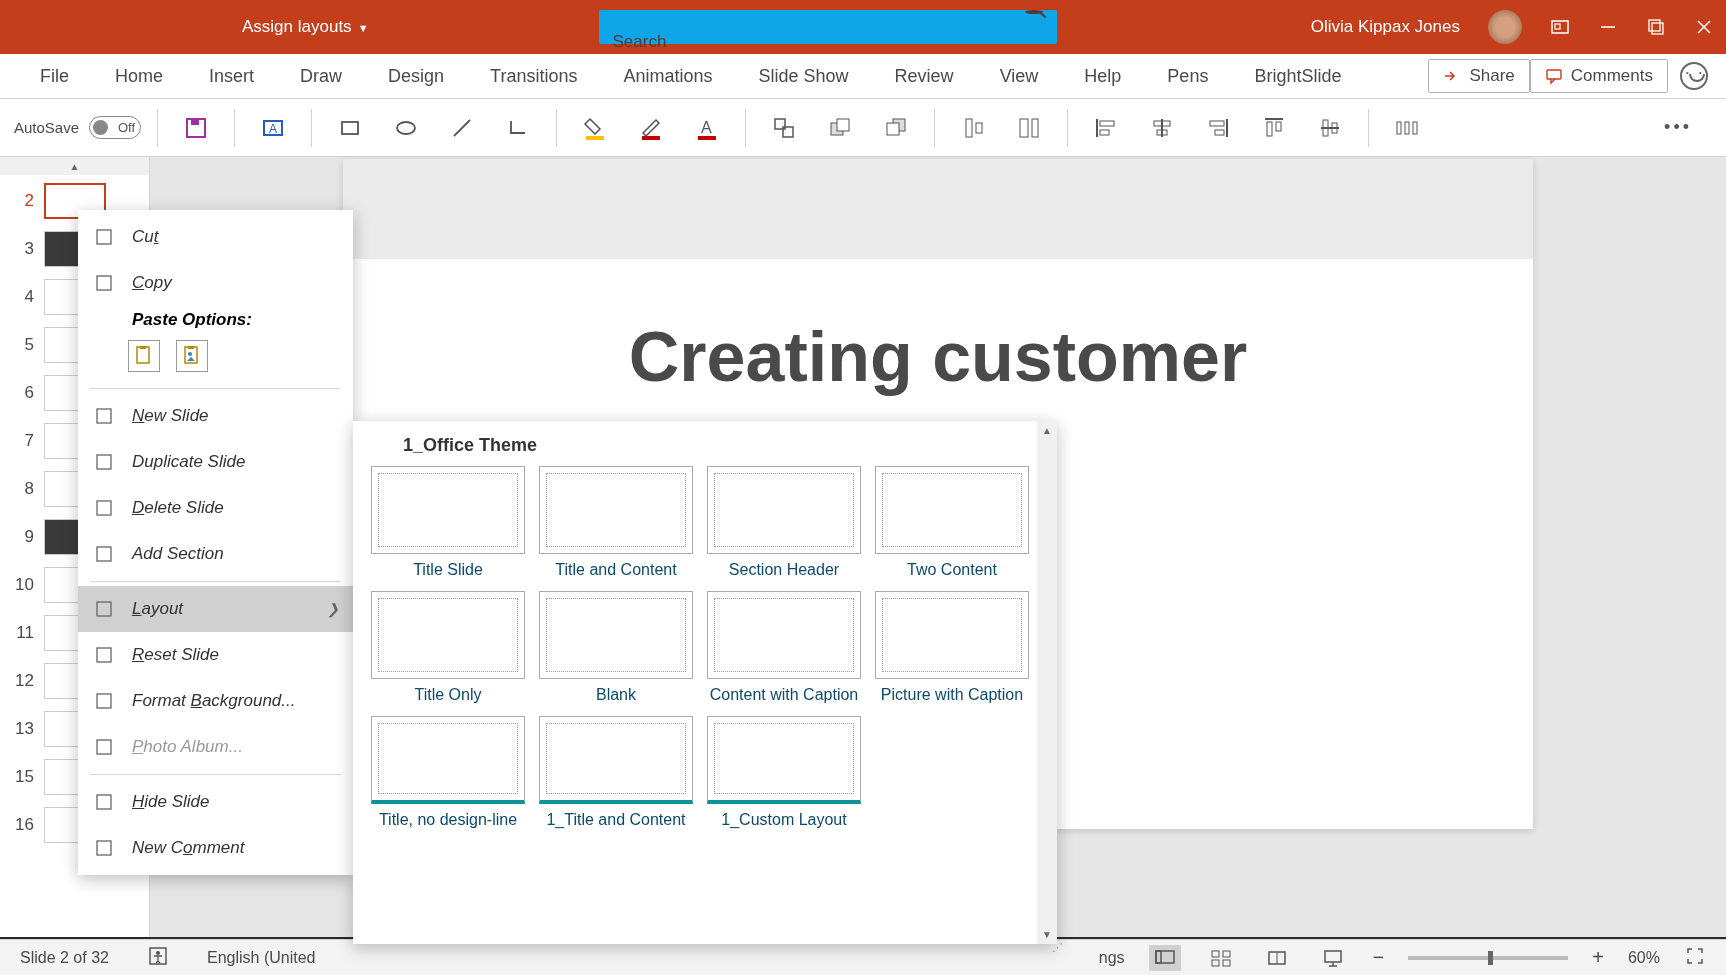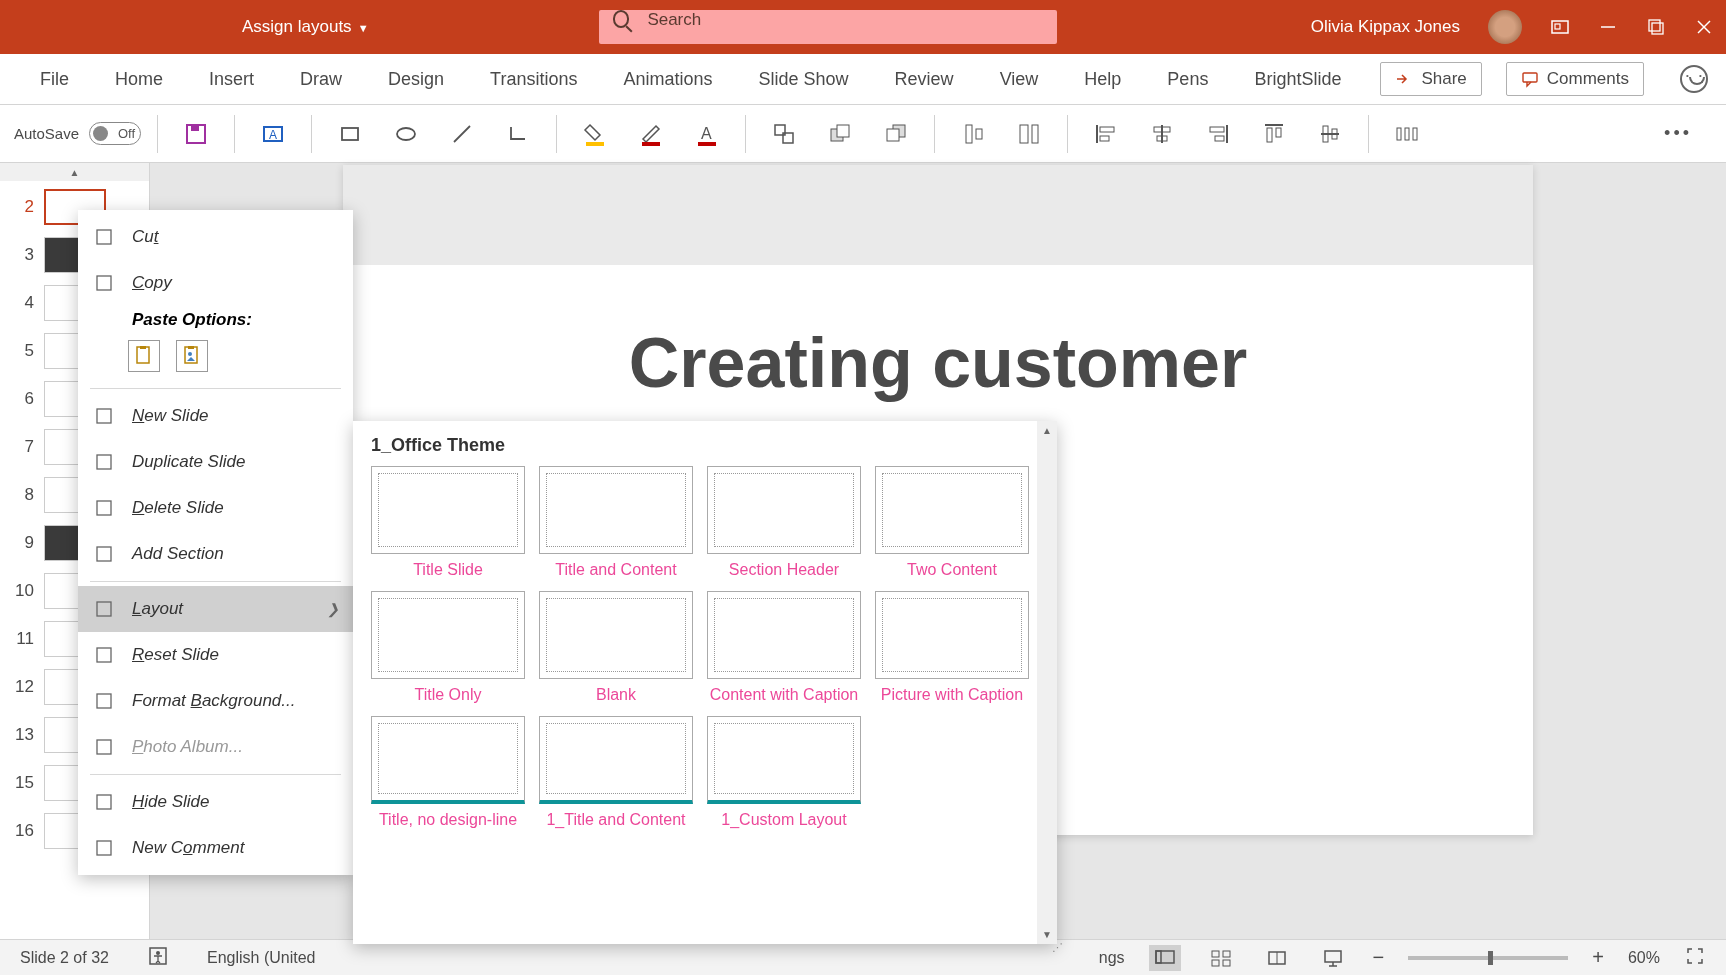--- a/index.html
+++ b/index.html
@@ -3,33 +3,33 @@
   <meta charset="utf-8">
   <style>
     * { margin: 0; padding: 0; box-sizing: border-box; font-family: 'Segoe UI', Tahoma, sans-serif; }
     body { background: #2a2a2a; width: 1726px; height: 975px; overflow: hidden; position: relative; }
     
     
     .titlebar { background: #c43e1c; height: 54px; display: flex; align-items: center; padding: 0 12px; color: #fff; }
     .titlebar-left { display: flex; align-items: center; gap: 24px; padding-left: 230px; }
     .dropdown-arrow { font-size: 11px; margin-left: 6px; }
     .assign-layouts { font-size: 17px; }
-    .search-box { background: #fca5a5; height: 34px; width: 458px; display: flex; align-items: flex-start; padding: 0 14px; margin-left: 230px; gap: 18px; border-radius: 2px; }
+    .search-box { background: #0ea5e9; height: 34px; width: 458px; display: flex; align-items: flex-end; padding: 0 14px; margin-left: 230px; gap: 18px; border-radius: 2px; flex-direction: column; }
     .search-box input { background: transparent; border: none; outline: none; font-size: 17px; color: #5a3a30; width: 100%; }
     .search-box input::placeholder { color: #5a3a30; }
     .search-icon { width: 18px; height: 18px; border: 2px solid #5a3a30; border-radius: 50%; position: relative; }
     .search-icon::after { content: ''; position: absolute; width: 8px; height: 2px; background: #5a3a30; transform: rotate(45deg); bottom: -4px; right: -6px; }
     .titlebar-right { margin-left: auto; display: flex; align-items: center; gap: 28px; font-size: 17px; }
     .avatar { width: 34px; height: 34px; border-radius: 50%; background: radial-gradient(circle, #d4a080 40%, #8b5a3c 100%); }
     .win-btn { width: 20px; height: 20px; display: flex; align-items: center; justify-content: center; font-size: 16px; cursor: pointer; }
     
     
-    .ribbon-tabs { background: #fff; height: 51px; display: flex; align-items: center; padding: 0 18px; border-bottom: 1px solid #d4d4d4; gap: 2px; }
+    .ribbon-tabs { background: #fff; height: 45px; display: flex; align-items: center; padding: 0 18px; border-bottom: 1px solid #d4d4d4; gap: 2px; }
     .ribbon-tab { padding: 0 22px; font-size: 18px; color: #4a4a4a; cursor: pointer; height: 100%; display: flex; align-items: center; }
-    .ribbon-right { margin-left: auto; display: flex; gap: 24px; align-items: center; }
+    .ribbon-right { margin-left: auto; display: flex; gap: 0; align-items: center; }
     .share-btn, .comments-btn { border: 1px solid #b0b0b0; padding: 6px 14px; font-size: 17px; color: #4a4a4a; display: flex; align-items: center; gap: 8px; border-radius: 2px; }
     .emoji-btn { width: 28px; height: 28px; border: 2px solid #666; border-radius: 50%; position: relative; margin-left: 12px; }
     .emoji-btn::before { content: '• •'; position: absolute; top: 4px; left: 4px; font-size: 8px; letter-spacing: 4px; color: #666; }
     .emoji-btn::after { content: ''; position: absolute; bottom: 6px; left: 7px; width: 12px; height: 6px; border: 2px solid #666; border-top: none; border-radius: 0 0 12px 12px; }
     
     
     .toolbar { background: #fff; height: 58px; display: flex; align-items: center; padding: 0 14px; gap: 12px; border-bottom: 1px solid #d4d4d4; }
     .autosave { display: flex; align-items: center; gap: 10px; font-size: 15px; color: #4a4a4a; }
     .toggle { width: 52px; height: 23px; border: 1.5px solid #888; border-radius: 12px; background: #fff; position: relative; display: flex; align-items: center; justify-content: flex-end; padding-right: 5px; font-size: 13px; color: #555; }
     .toggle::before { content: ''; width: 15px; height: 15px; border-radius: 50%; background: #888; position: absolute; left: 3px; }
@@ -63,26 +63,26 @@
     .ctx-icon { width: 24px; height: 24px; display: flex; align-items: center; justify-content: center; }
     .ctx-label u { text-decoration: underline; }
     .ctx-arrow { margin-left: auto; font-size: 14px; color: #666; }
     .ctx-sep { height: 1px; background: #d8d8d8; margin: 4px 12px; }
     .ctx-header { font-weight: 600; padding: 4px 14px 4px 54px; font-size: 17px; }
     .paste-options { display: flex; gap: 16px; padding: 6px 0 12px 50px; }
     .paste-opt { width: 32px; height: 32px; border: 1px solid #999; display: flex; align-items: center; justify-content: center; position: relative; }
     
     
     .layout-flyout { position: absolute; left: 353px; top: 421px; width: 704px; height: 523px; background: #fff; box-shadow: 0 4px 16px rgba(0,0,0,0.25); z-index: 101; }
-    .flyout-header { font-weight: 600; font-size: 18px; padding: 14px 18px 10px; color: #333; }
+    .flyout-header { font-weight: 600; font-size: 18px; padding: 14px 18px 10px; color: #333; margin-left: 32px; }
     .layout-grid { display: grid; grid-template-columns: repeat(4, 162px); gap: 10px 6px; padding: 0 14px; }
     .layout-item { display: flex; flex-direction: column; align-items: center; gap: 6px; }
     .layout-thumb { width: 154px; height: 88px; background: #fff; border: 1px solid #aaa; position: relative; padding: 8px; }
     .layout-thumb::before { content: ''; position: absolute; inset: 6px; border: 1px dotted #999; }
-    .layout-name { font-size: 16px; color: #ec4899; text-align: left; line-height: 1.3; }
+    .layout-name { font-size: 16px; color: #0c4a6e; text-align: left; line-height: 1.3; }
     .layout-item:nth-child(n+9) .layout-thumb { border-bottom: 4px solid #0e9498; }
     .flyout-scroll { position: absolute; right: 0; top: 0; width: 20px; height: 100%; background: #f0f0f0; display: flex; flex-direction: column; justify-content: space-between; align-items: center; padding: 4px 0; }
     .flyout-scroll span { font-size: 10px; color: #666; }
     .resize-handle { position: absolute; bottom: -10px; right: -6px; font-size: 11px; color: #888; }
     
     
     .statusbar { position: absolute; bottom: 0; left: 0; right: 0; height: 36px; background: #f3f3f3; border-top: 1px solid #d4d4d4; display: flex; align-items: center; padding: 0 20px; font-size: 16px; color: #4a4a4a; gap: 38px; }
     .status-right { margin-left: auto; display: flex; align-items: center; gap: 24px; }
     .view-btn { width: 32px; height: 26px; display: flex; align-items: center; justify-content: center; cursor: pointer; }
     .view-btn.active { background: #d0d0d0; }

